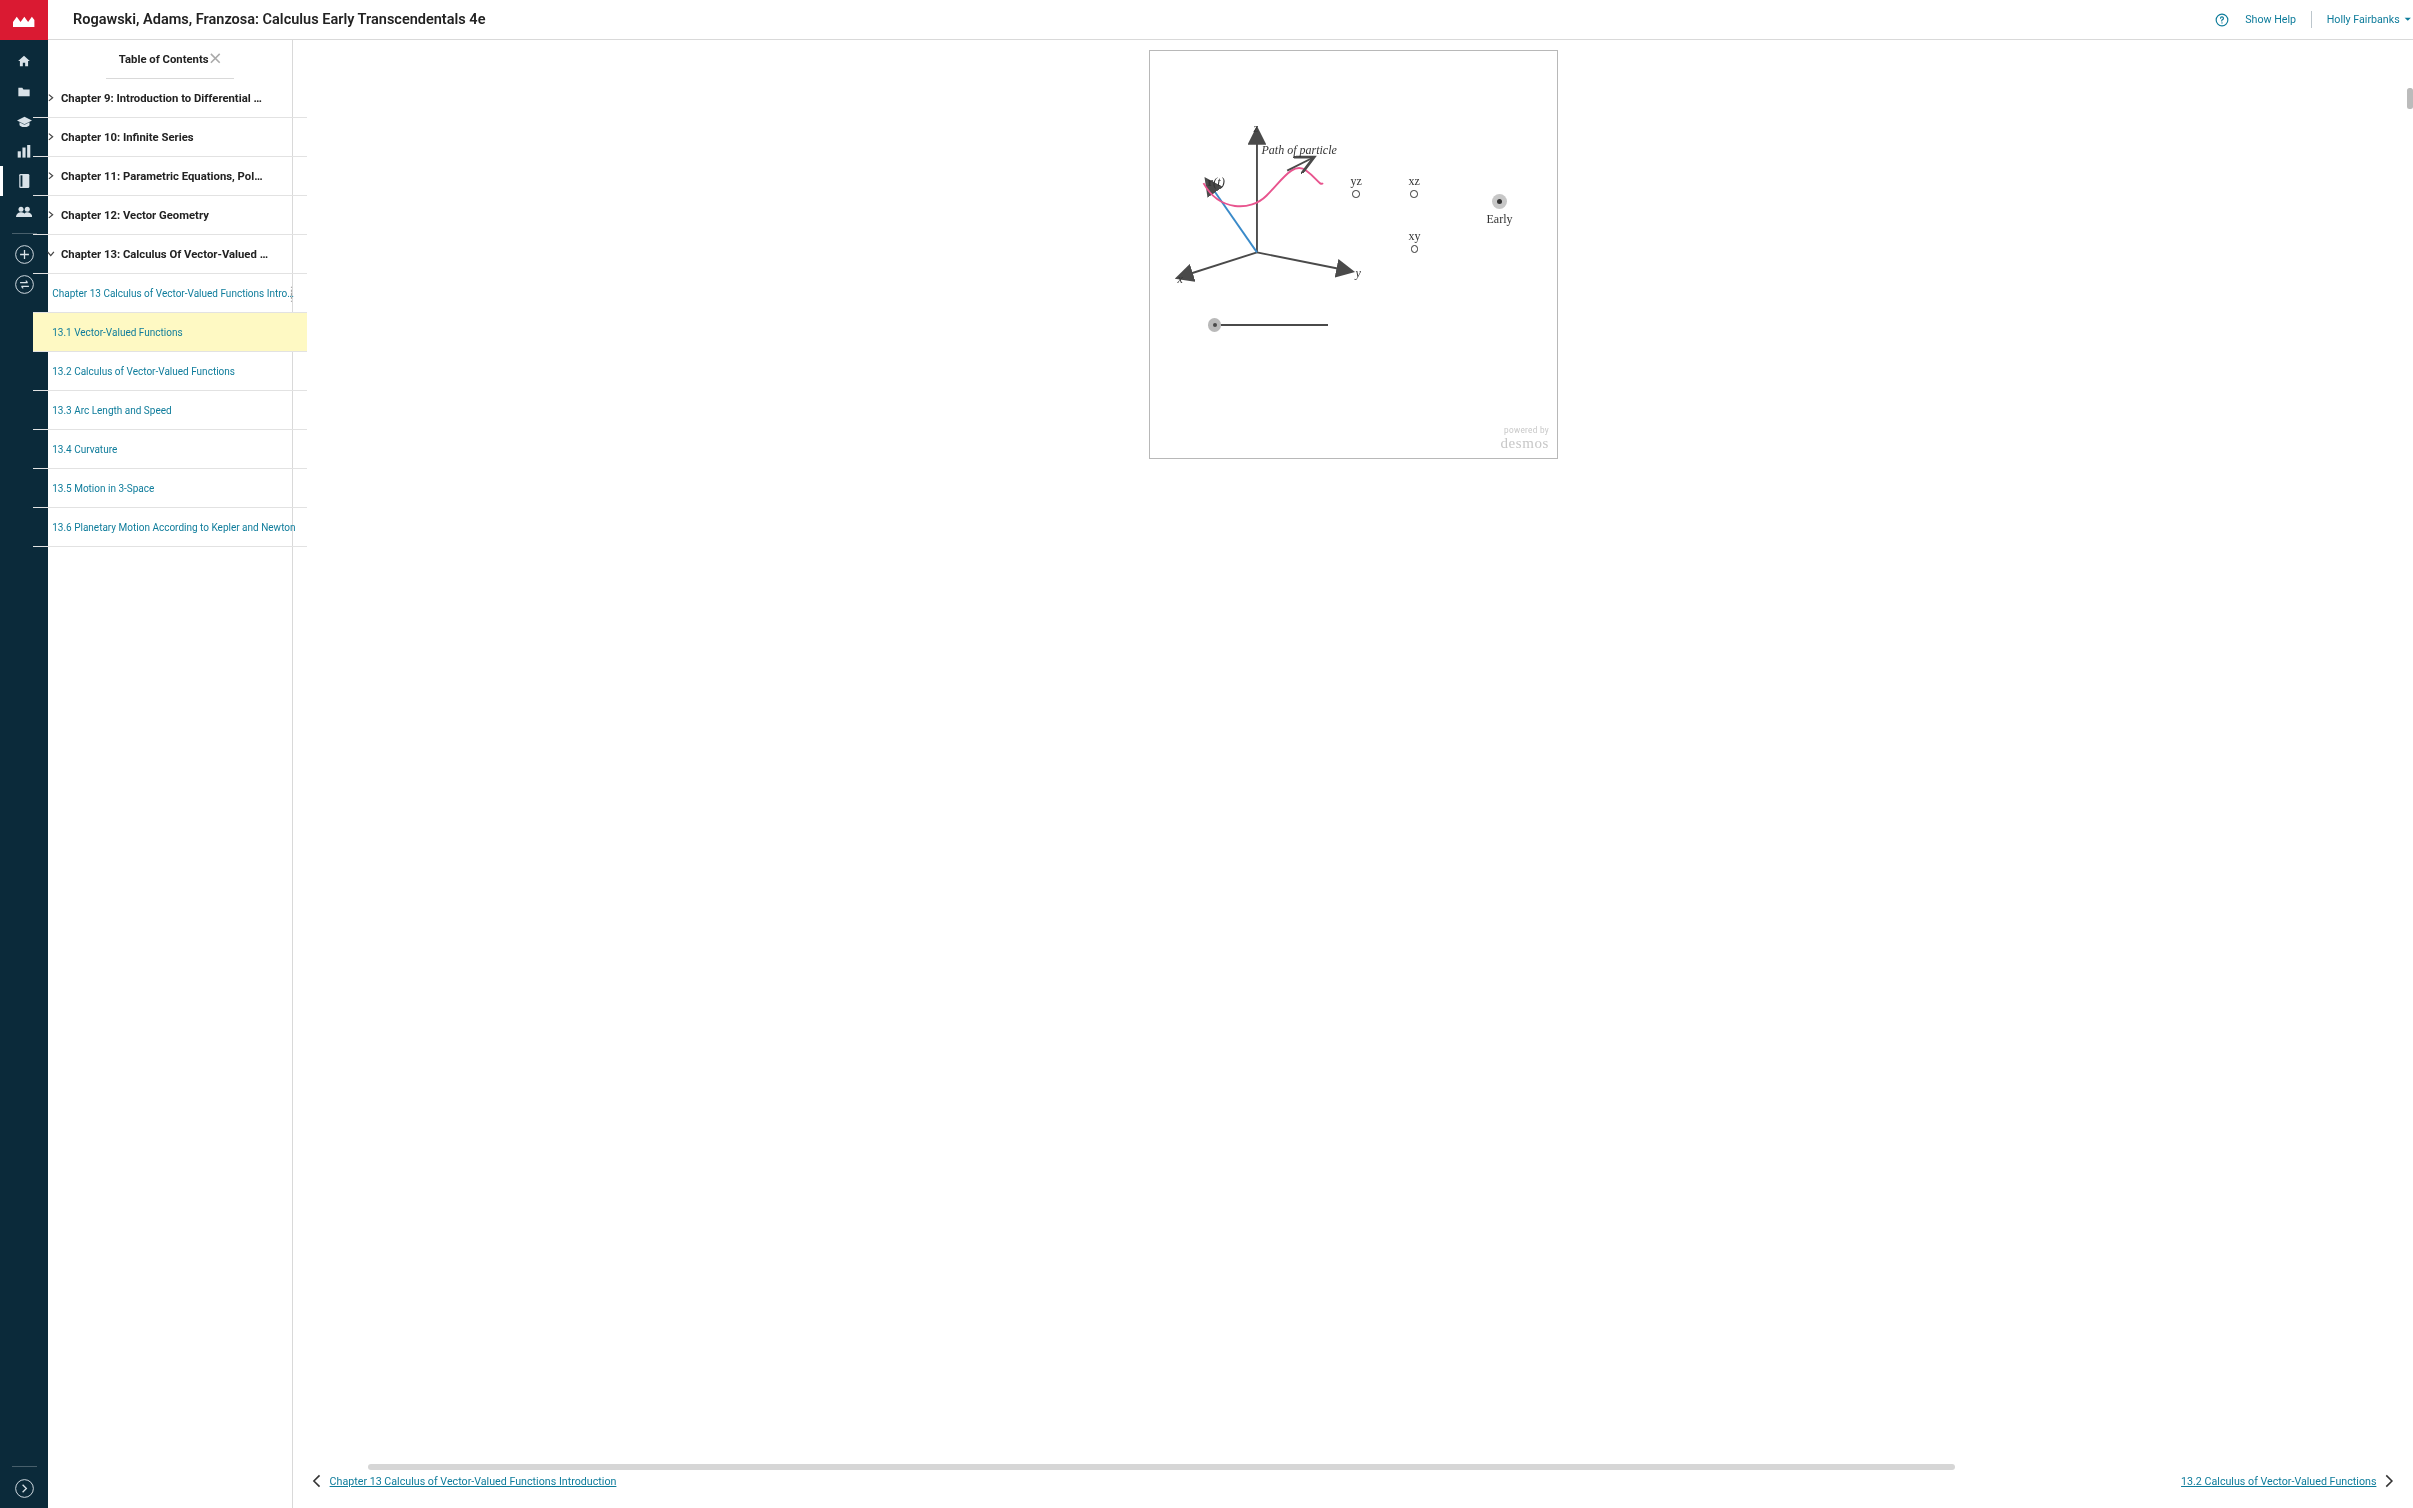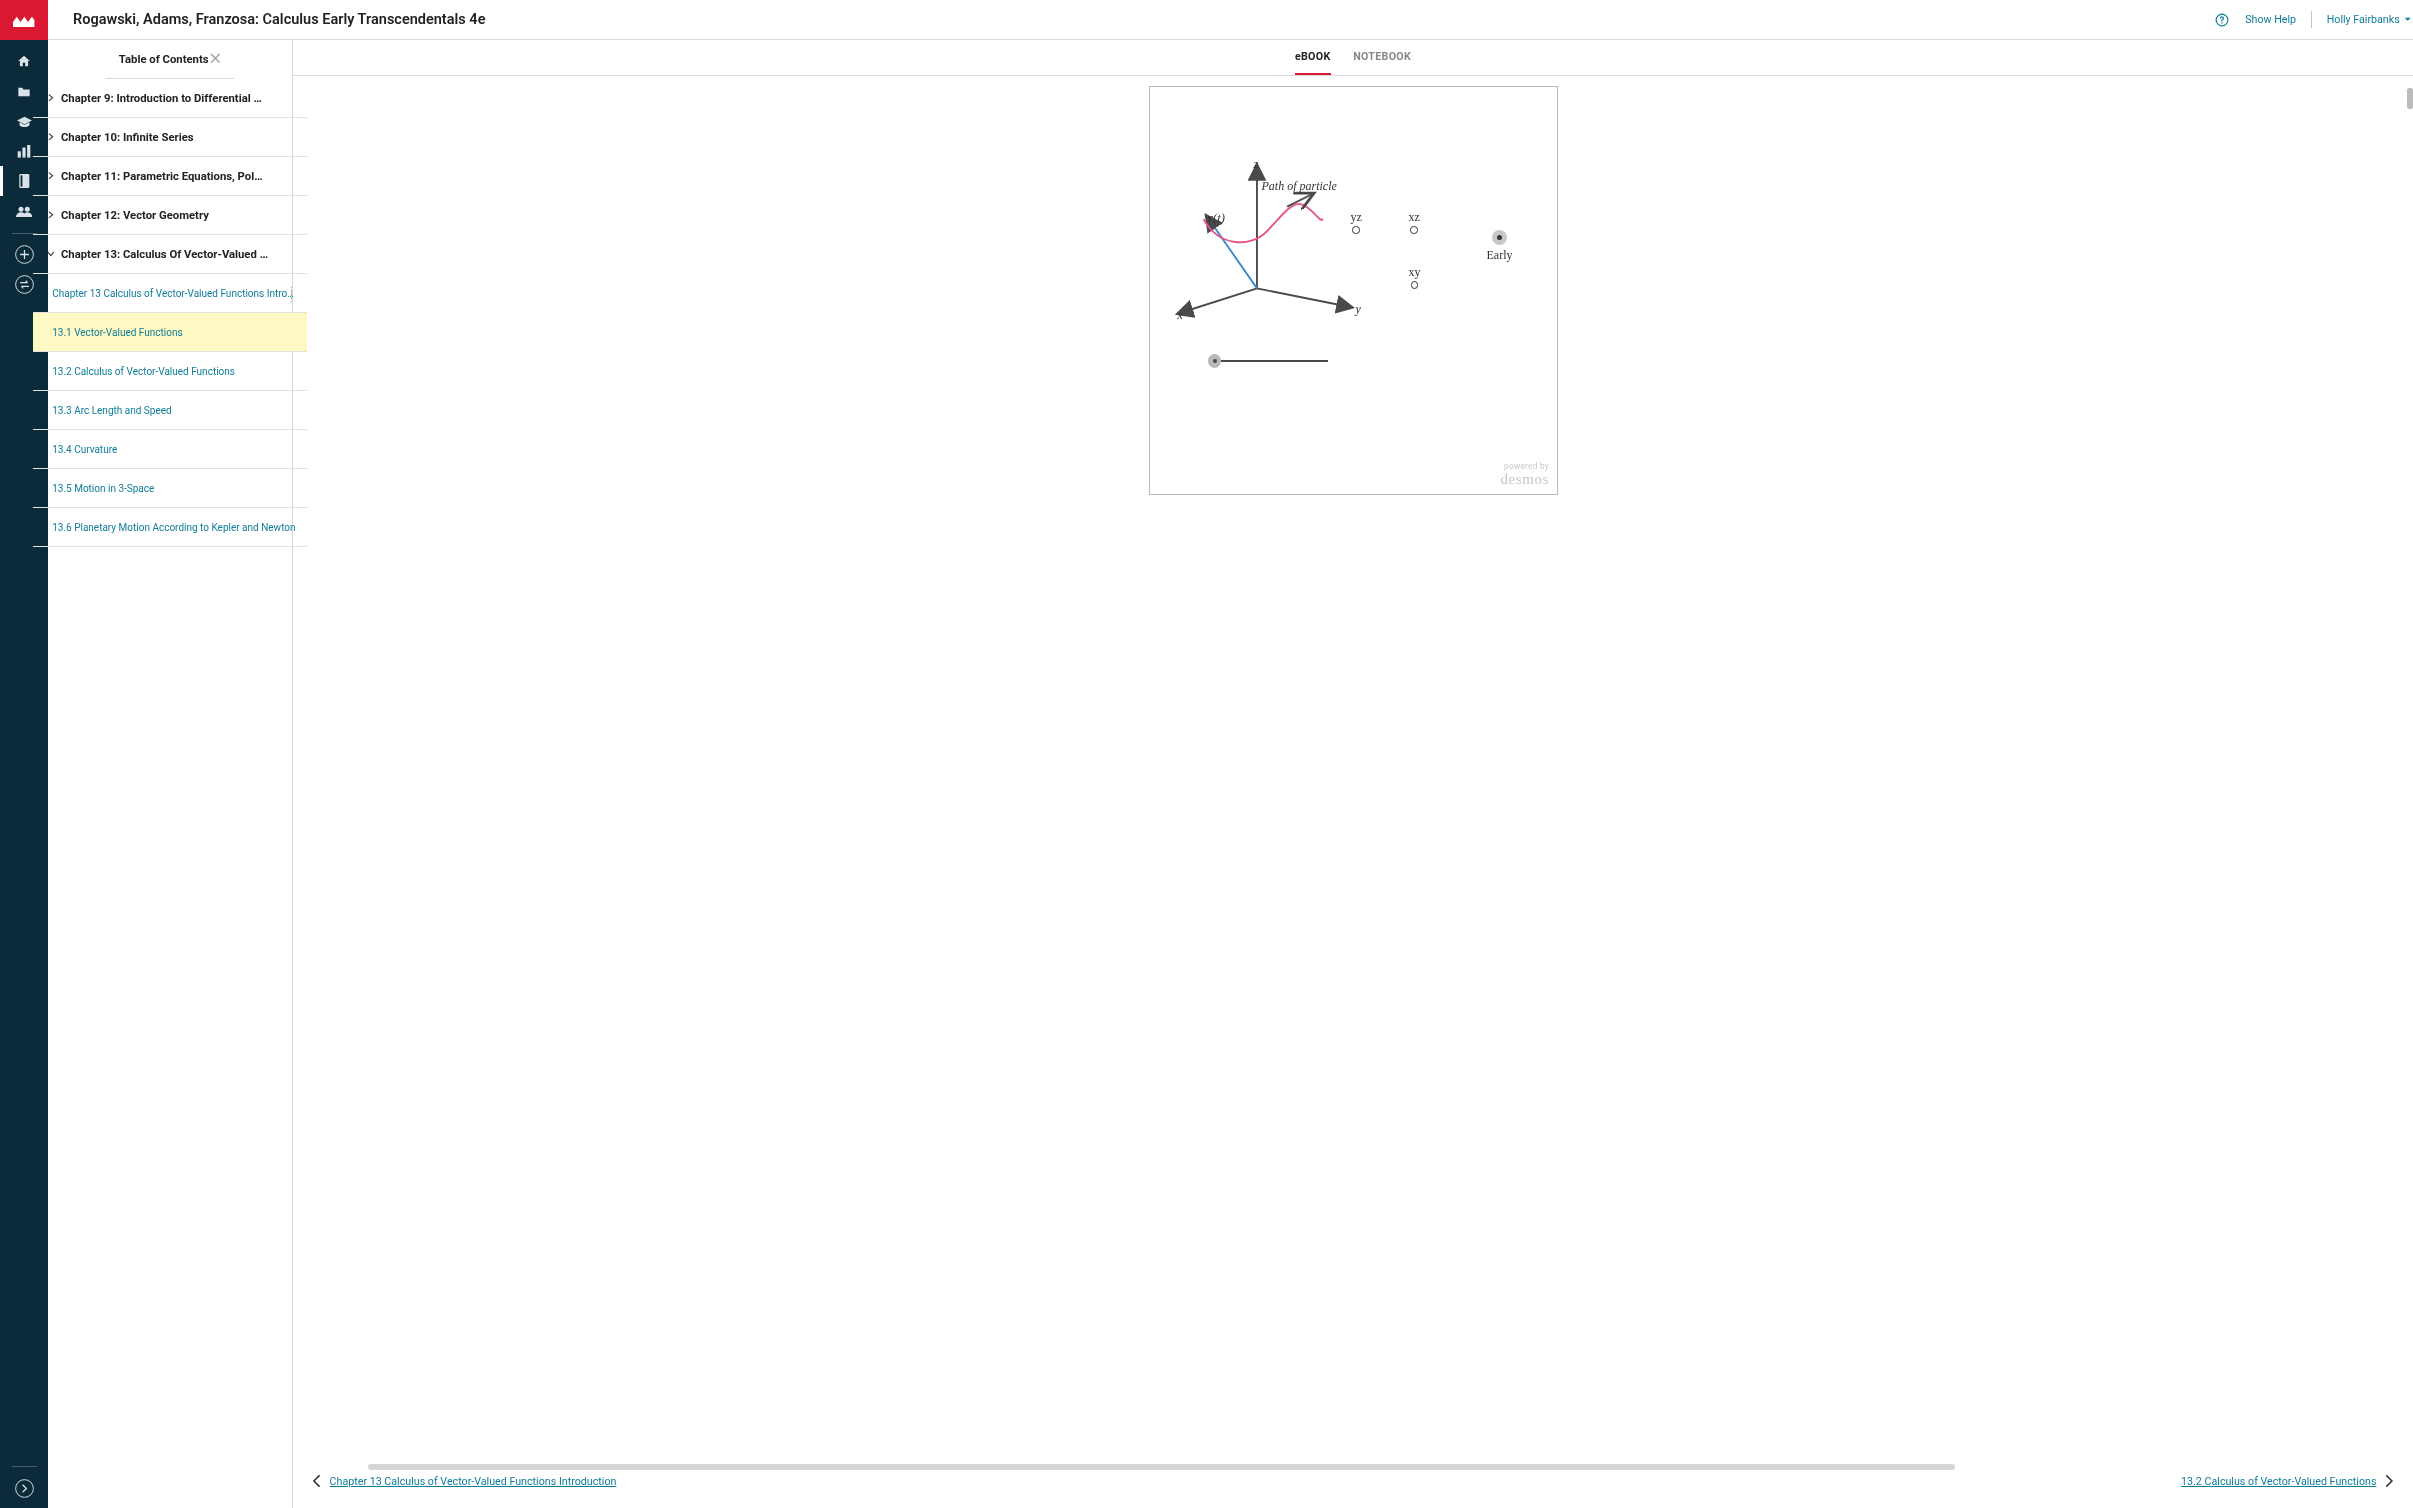--- a/index.html
+++ b/index.html
@@ -546,26 +546,20 @@
             <div class="section">
               <span class="label">13.6 Planetary Motion According to Kepler and Newton</span>
             </div>
           </div>
       </div>
       <div class="drag-handle">⋮<br>⋮<br>⋮</div>
     </aside>
 
     <section class="content-panel">
       <div class="content-scroll-indicator"></div>
-      <div class="content-tabs">
-        <div id="ctabs-mount" style="display:flex;gap:22.6px;align-items:flex-end">
-            <div class="ctab active">eBOOK</div>
-            <div class="ctab">NOTEBOOK</div>
-          </div>
-      </div>
       <div class="content-body">
         <div class="figure-box">
           
           <svg width="409" height="409" viewBox="0 0 650 650">
 
             <defs>
               <marker id="ah" markerWidth="10" markerHeight="10" refX="8" refY="5" orient="auto">
                 <path d="M0 0 L10 5 L0 10 Z" fill="#4a4a4a"></path>
               </marker>
               <marker id="ahOpen" markerWidth="12" markerHeight="10" refX="9" refY="5" orient="auto">

